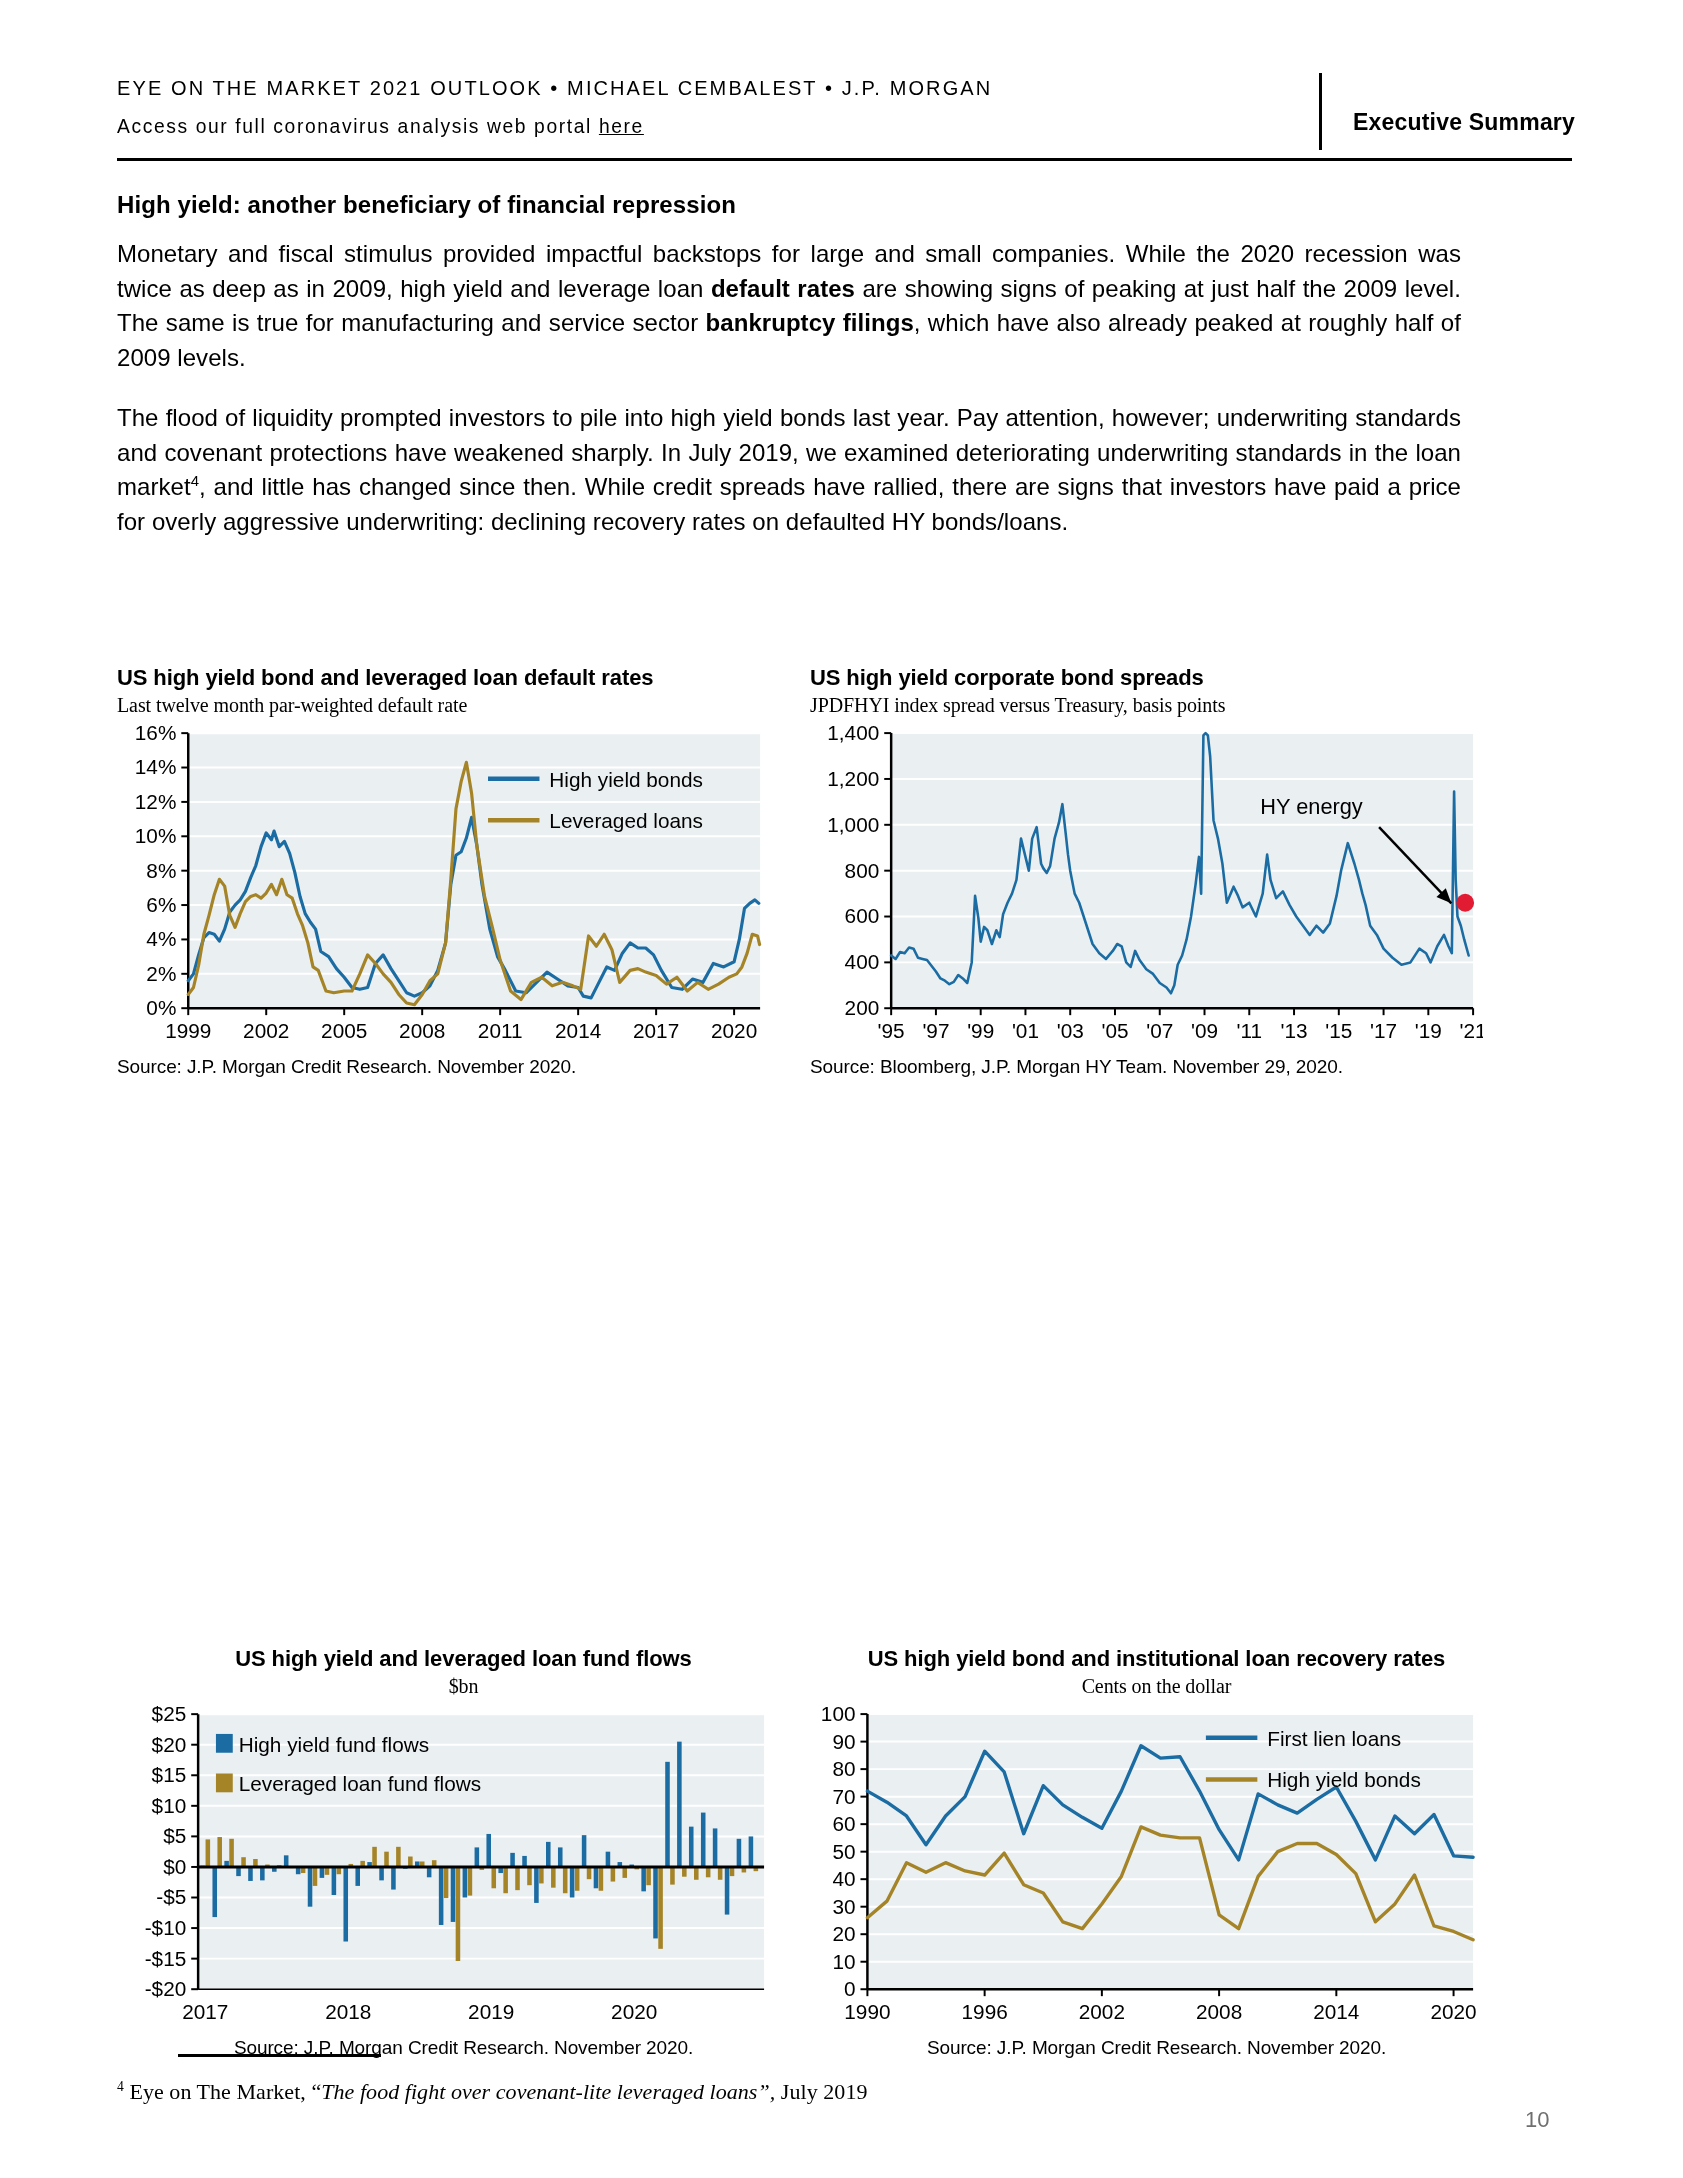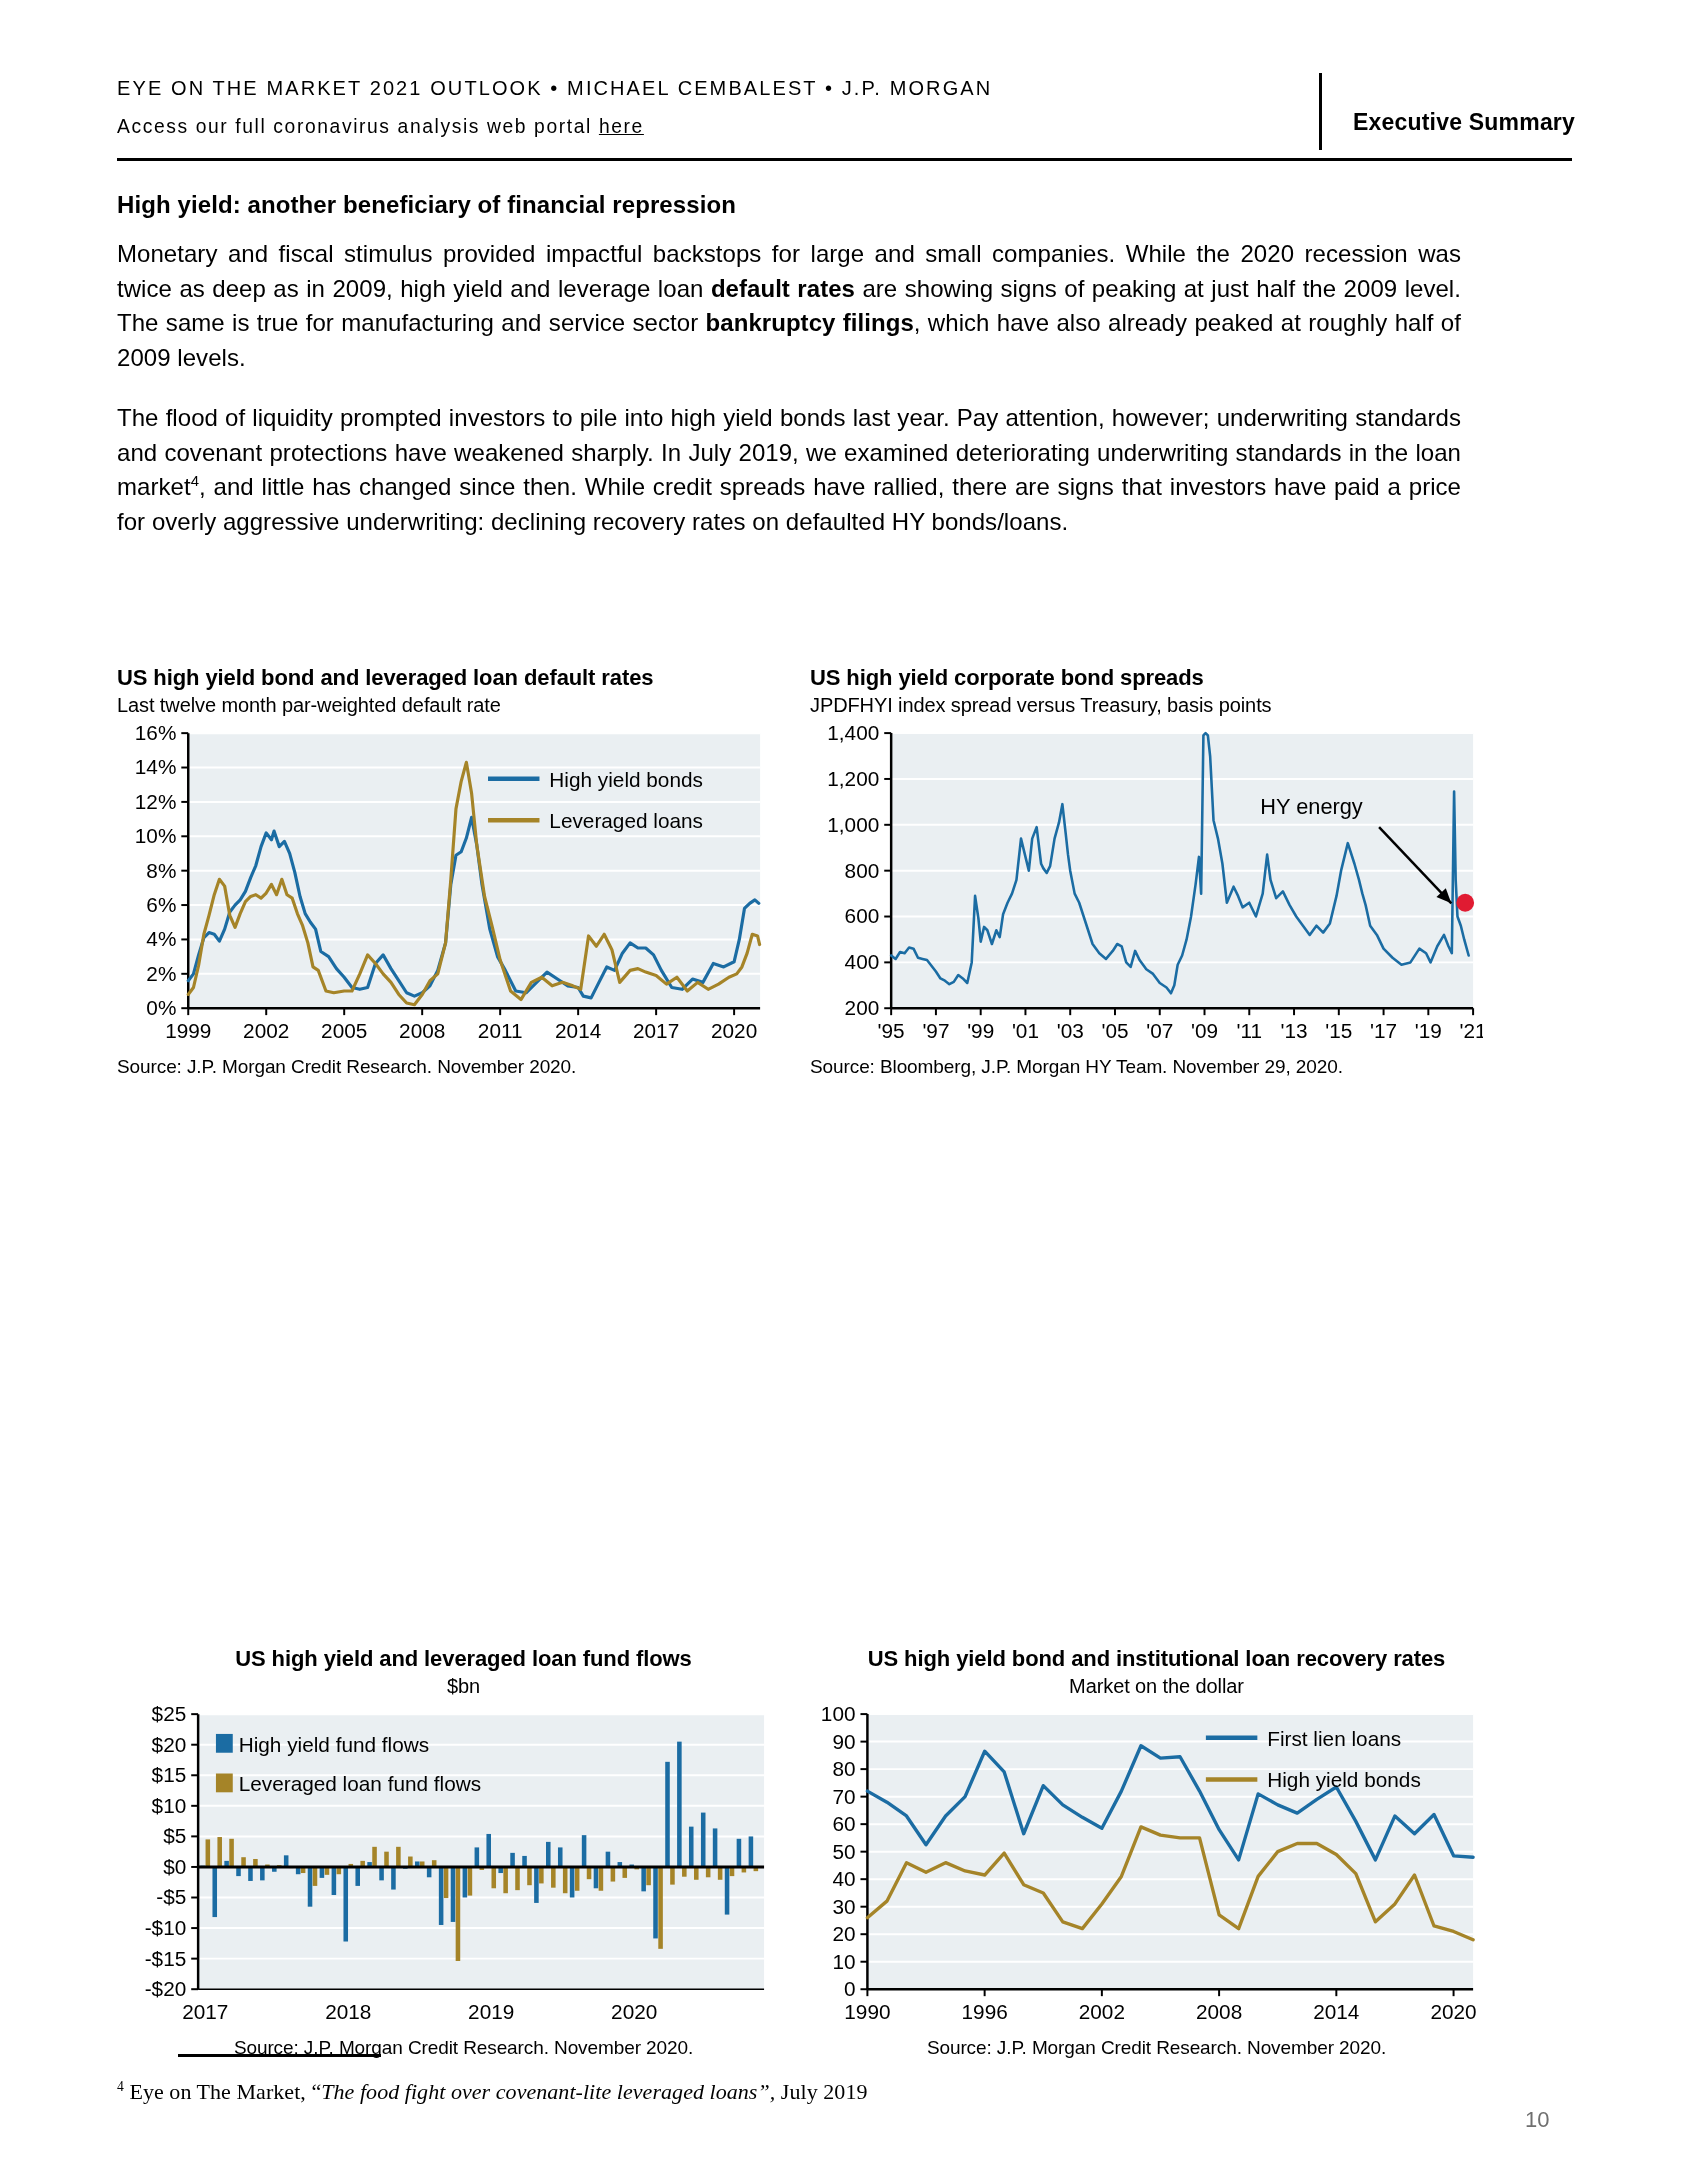--- a/index.html
+++ b/index.html
@@ -41,21 +41,21 @@
   .b { font-weight:bold; }
   .i { font-style:italic; }
   sup { font-size:0.62em; vertical-align:super; }
 
   
   .charts { position:absolute; left:117px; top:665px; width:1455px; }
   .chart-row { position:relative; width:100%; }
   .chart-cell { position:absolute; top:0; width:693px; }
   .chart-cell.right { left:693px; width:693px; }
   .chart-title { font-size:22px; font-weight:bold; letter-spacing:-0.1px; white-space:nowrap; }
-  .chart-sub { font-size:20px; margin-top:3px; letter-spacing:-0.1px; white-space:nowrap; }
+  .chart-sub { font-size:20px; margin-top:3px; letter-spacing:-0.1px; white-space:nowrap;font-family:Liberation Serif, serif; }
   .chart-src { font-size:19px; margin-top:6px; letter-spacing:-0.1px; white-space:nowrap; }
   .chart-box { position:relative; margin-top:6px; }
   svg { display:block; }
 
   .axis-text { font-family:"Liberation Sans", sans-serif; font-size:21px; fill:#000; }
   .legend-text { font-family:"Liberation Sans", sans-serif; font-size:21px; fill:#000; }
   .annot-text { font-family:"Liberation Sans", sans-serif; font-size:22px; fill:#000; }
 
   
   .footnote-rule { position:absolute; left:178px; top:2054px; width:203px; height:3px; background:#000; }
@@ -360,21 +360,21 @@
               <text x="123" y="48" class="legend-text">High yield fund flows</text>
               <rect x="100" y="70" width="17" height="19" fill="#a58428"></rect>
               <text x="123" y="88" class="legend-text">Leveraged loan fund flows</text>
             </svg>
         </div>
         <div class="chart-src">Source: J.P. Morgan Credit Research. November 2020.</div>
       </div>
 
       <div class="chart-cell right">
         <div class="chart-title">US high yield bond and institutional loan recovery rates</div>
-        <div class="chart-sub">Market on the dollar</div>
+        <div class="chart-sub">Cents on the dollar</div>
         <div class="chart-box">
           <svg id="svg-c3" width="673" height="327" viewBox="0 0 680 330">
               <rect x="58" y="10" width="612" height="278" fill="#eaeff2"></rect>
               <line x1="51" y1="288" x2="58" y2="288" stroke="#000" stroke-width="2"></line>
               <text x="46" y="295" text-anchor="end" class="axis-text">0</text>
               <line x1="58" y1="260.2" x2="670" y2="260.2" stroke="#ffffff" stroke-width="2"></line>
               <line x1="51" y1="260.2" x2="58" y2="260.2" stroke="#000" stroke-width="2"></line>
               <text x="46" y="267.2" text-anchor="end" class="axis-text">10</text>
               <line x1="58" y1="232.4" x2="670" y2="232.4" stroke="#ffffff" stroke-width="2"></line>
               <line x1="51" y1="232.4" x2="58" y2="232.4" stroke="#000" stroke-width="2"></line>

